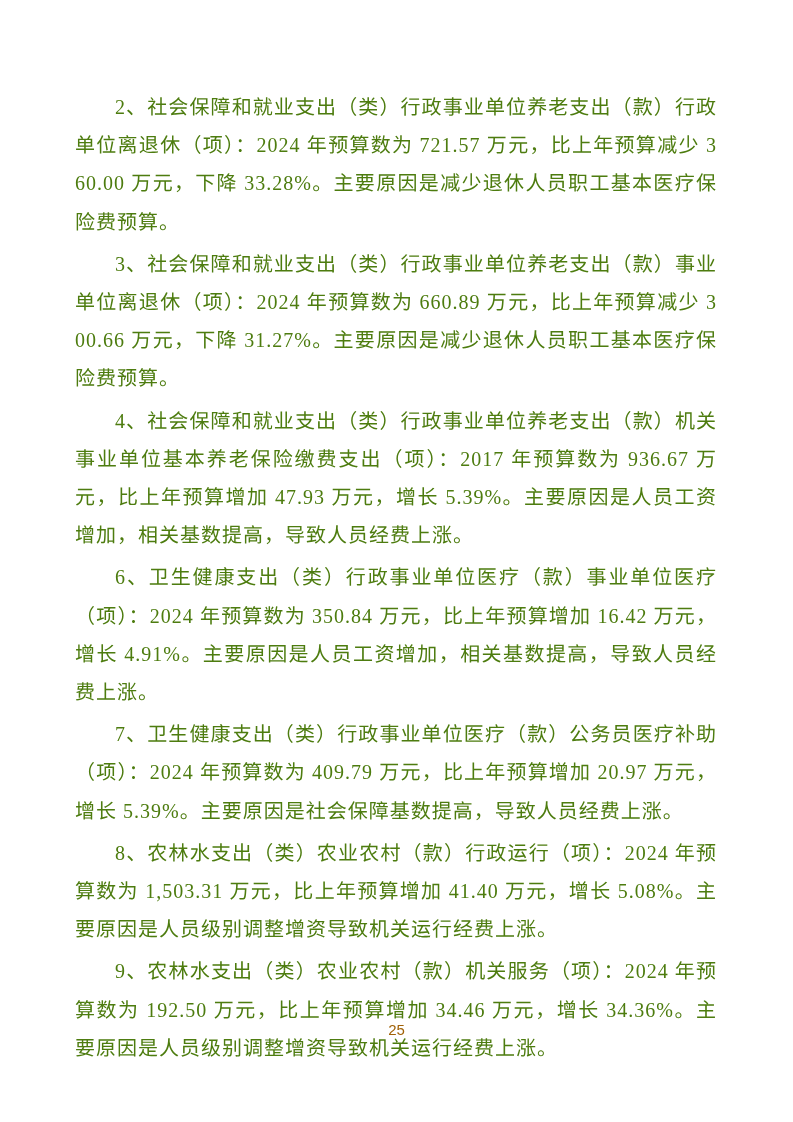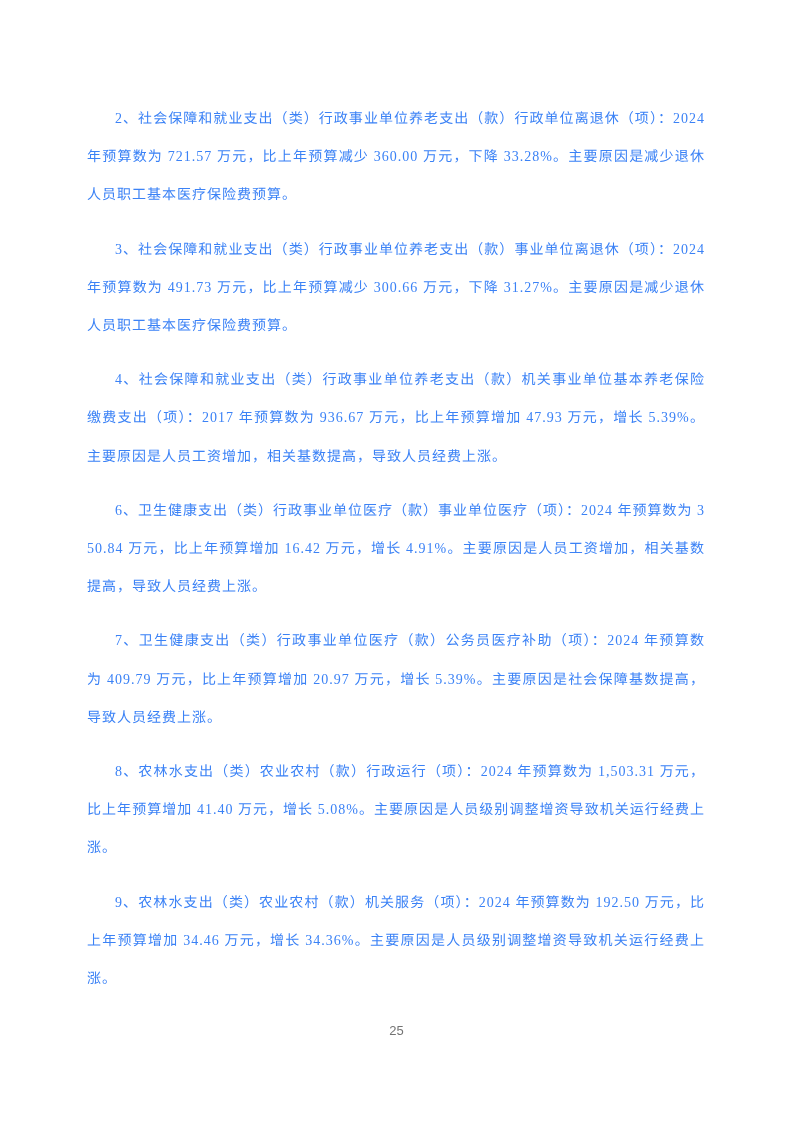--- a/index.html
+++ b/index.html
@@ -17,50 +17,50 @@
     overflow: hidden;
     font-family: "Liberation Serif", "DejaVu Serif", serif;
   }
   .content {
     position: absolute;
     top: 84px;
     left: 71px;
     width: 650px;
   }
   .para {
-    margin: 16px;
-    font-size: 14px;
+    margin: 4px;
+    font-size: 20px;
     line-height: 38.2px;
     letter-spacing: 1px;
     text-align: justify;
     text-align-last: left;
     text-indent: 2em;
     word-break: break-all;
-    color: #3b82f6;
+    color: #4d7c0f;
   }
   .page-footer {
     position: absolute;
     top: 1021px;
     left: 0;
     width: 100%;
     text-align: center;
   }
   .page-number {
     font-family: "Liberation Sans", "DejaVu Sans", sans-serif;
-    font-size: 13px;
-    color: #737373;
+    font-size: 15px;
+    color: #a16207;
   }
 </style>
 </head>
 <body>
 
 <div class="page">
   <main class="content">
     <p class="para">2、社会保障和就业支出（类）行政事业单位养老支出（款）行政单位离退休（项）：2024 年预算数为 721.57 万元，比上年预算减少 360.00 万元，下降 33.28%。主要原因是减少退休人员职工基本医疗保险费预算。</p>
-    <p class="para">3、社会保障和就业支出（类）行政事业单位养老支出（款）事业单位离退休（项）：2024 年预算数为 491.73 万元，比上年预算减少 300.66 万元，下降 31.27%。主要原因是减少退休人员职工基本医疗保险费预算。</p>
+    <p class="para">3、社会保障和就业支出（类）行政事业单位养老支出（款）事业单位离退休（项）：2024 年预算数为 660.89 万元，比上年预算减少 300.66 万元，下降 31.27%。主要原因是减少退休人员职工基本医疗保险费预算。</p>
     <p class="para">4、社会保障和就业支出（类）行政事业单位养老支出（款）机关事业单位基本养老保险缴费支出（项）：2017 年预算数为 936.67 万元，比上年预算增加 47.93 万元，增长 5.39%。主要原因是人员工资增加，相关基数提高，导致人员经费上涨。</p>
     <p class="para">6、卫生健康支出（类）行政事业单位医疗（款）事业单位医疗（项）：2024 年预算数为 350.84 万元，比上年预算增加 16.42 万元，增长 4.91%。主要原因是人员工资增加，相关基数提高，导致人员经费上涨。</p>
     <p class="para">7、卫生健康支出（类）行政事业单位医疗（款）公务员医疗补助（项）：2024 年预算数为 409.79 万元，比上年预算增加 20.97 万元，增长 5.39%。主要原因是社会保障基数提高，导致人员经费上涨。</p>
     <p class="para">8、农林水支出（类）农业农村（款）行政运行（项）：2024 年预算数为 1,503.31 万元，比上年预算增加 41.40 万元，增长 5.08%。主要原因是人员级别调整增资导致机关运行经费上涨。</p>
     <p class="para">9、农林水支出（类）农业农村（款）机关服务（项）：2024 年预算数为 192.50 万元，比上年预算增加 34.46 万元，增长 34.36%。主要原因是人员级别调整增资导致机关运行经费上涨。</p>
   </main>
   <footer class="page-footer">
     <span class="page-number">25</span>
   </footer>
 </div>

